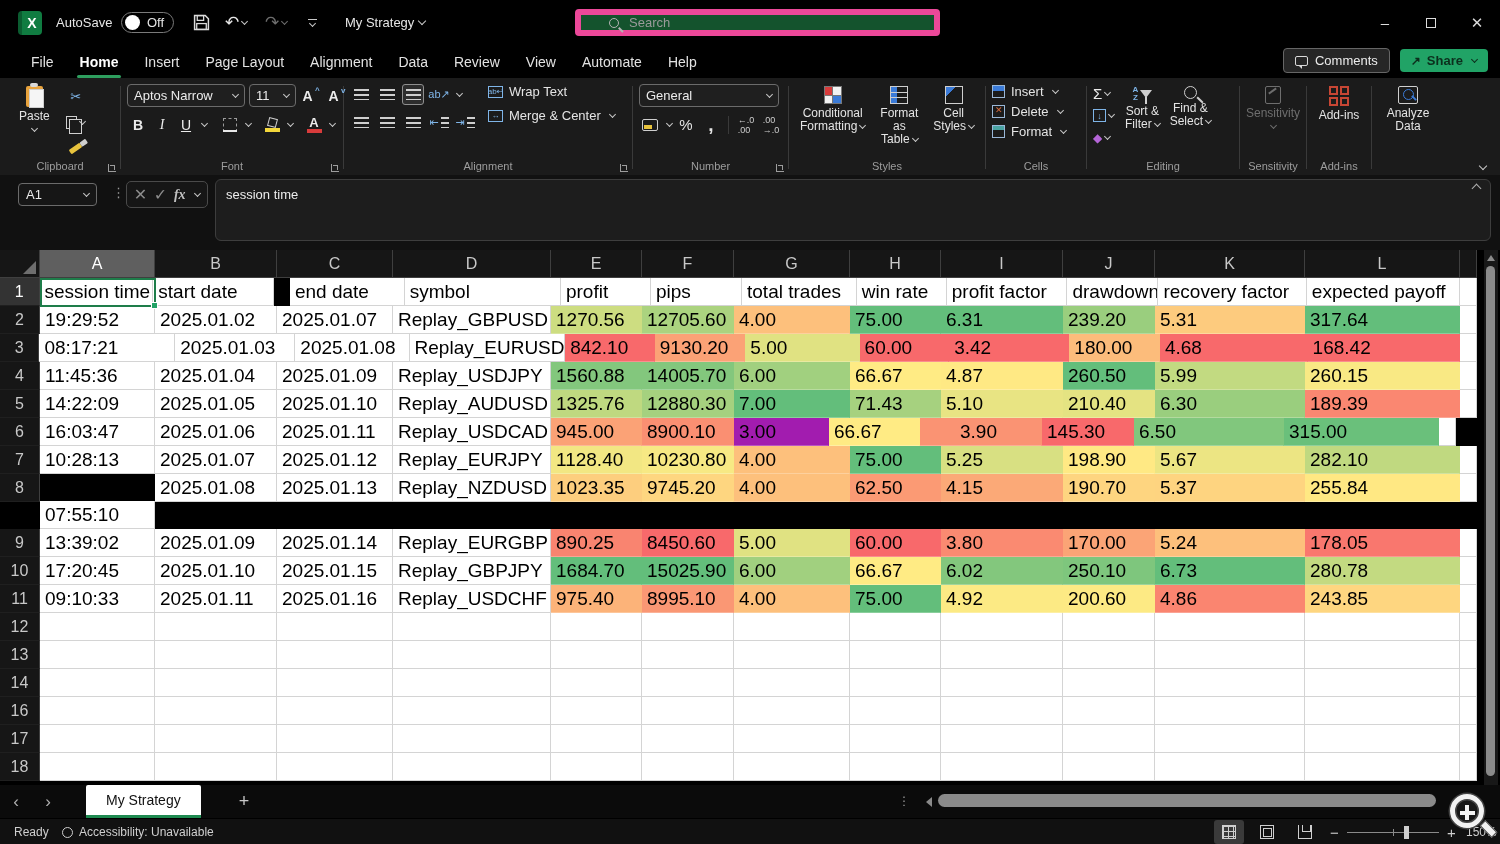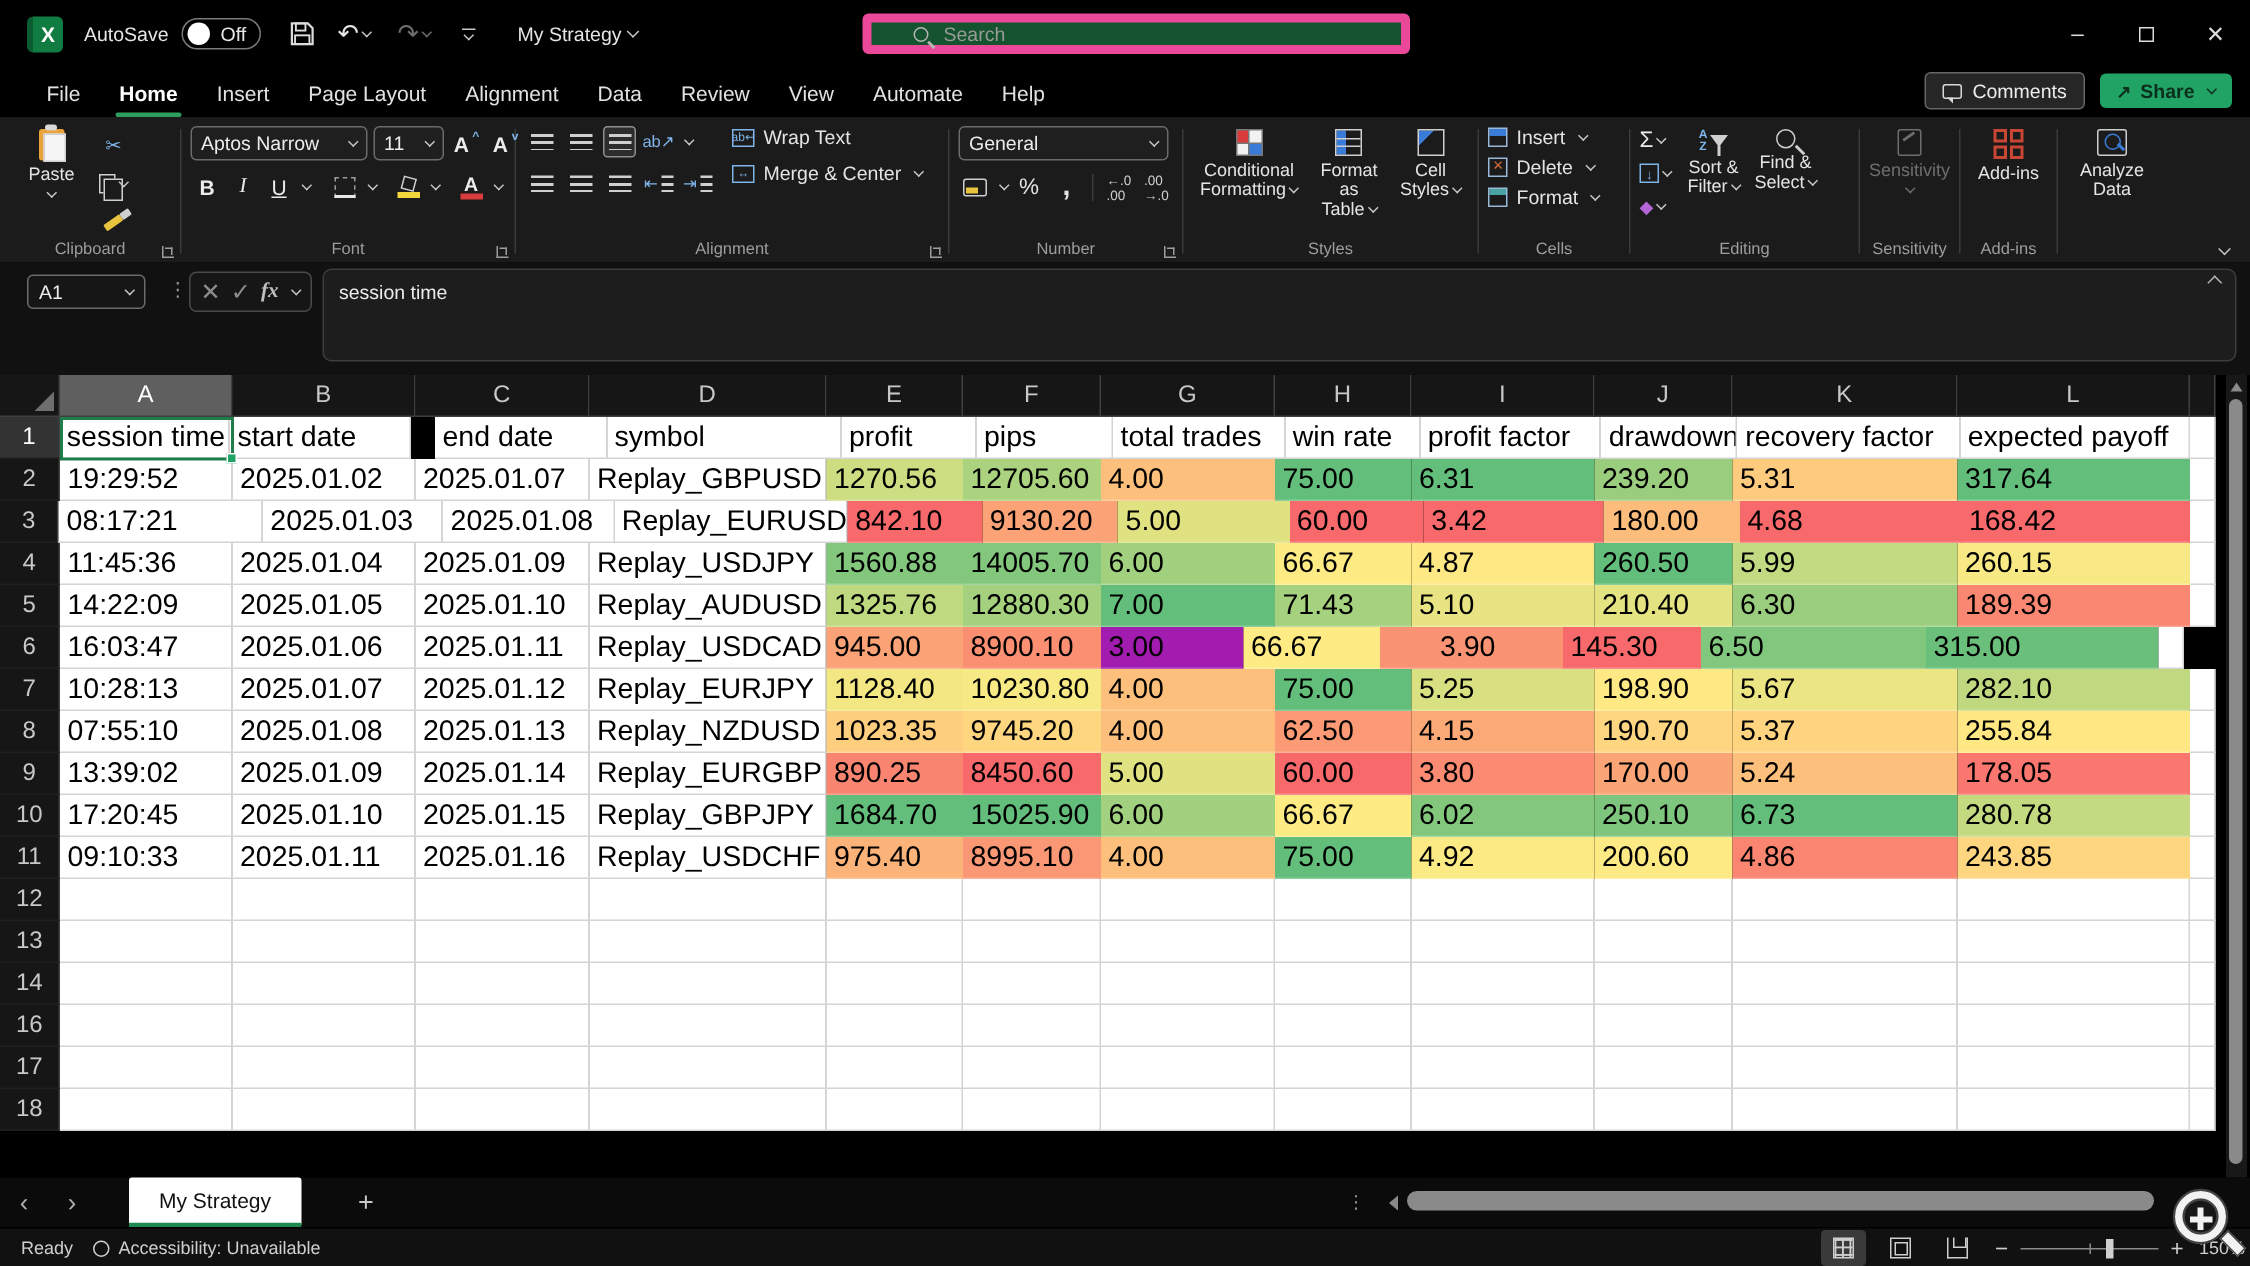--- a/index.html
+++ b/index.html
@@ -627,21 +627,21 @@
       <div class="cell colored" style="width: 116px; background: rgb(253, 192, 124);">4.00</div>
       <div class="cell colored" style="width: 91px; background: rgb(99, 190, 123);">75.00</div>
       <div class="cell colored" style="width: 122px; background: rgb(216, 224, 130);">5.25</div>
       <div class="cell colored" style="width: 92px; background: rgb(255, 233, 132);">198.90</div>
       <div class="cell colored" style="width: 150px; background: rgb(236, 229, 131);">5.67</div>
       <div class="cell colored" style="width: 155px; background: rgb(192, 217, 128);">282.10</div>
       <div class="cell" style="width: 17px;"></div>
     </div>
     <div class="g-row">
       <div class="row-h">8</div>
-      <div class="cell" style="width: 115px;">07:55:10</div>
+      <div class="cell" style="width: 115px; margin-top: 27px;">07:55:10</div>
       <div class="cell" style="width: 122px;">2025.01.08</div>
       <div class="cell" style="width: 116px;">2025.01.13</div>
       <div class="cell" style="width: 158px;">Replay_NZDUSD</div>
       <div class="cell colored" style="width: 91px; background: rgb(253, 206, 126);">1023.35</div>
       <div class="cell colored" style="width: 92px; background: rgb(254, 214, 128);">9745.20</div>
       <div class="cell colored" style="width: 116px; background: rgb(253, 192, 124);">4.00</div>
       <div class="cell colored" style="width: 91px; background: rgb(251, 154, 116);">62.50</div>
       <div class="cell colored" style="width: 122px; background: rgb(251, 169, 119);">4.15</div>
       <div class="cell colored" style="width: 92px; background: rgb(254, 213, 128);">190.70</div>
       <div class="cell colored" style="width: 150px; background: rgb(254, 212, 128);">5.37</div>

